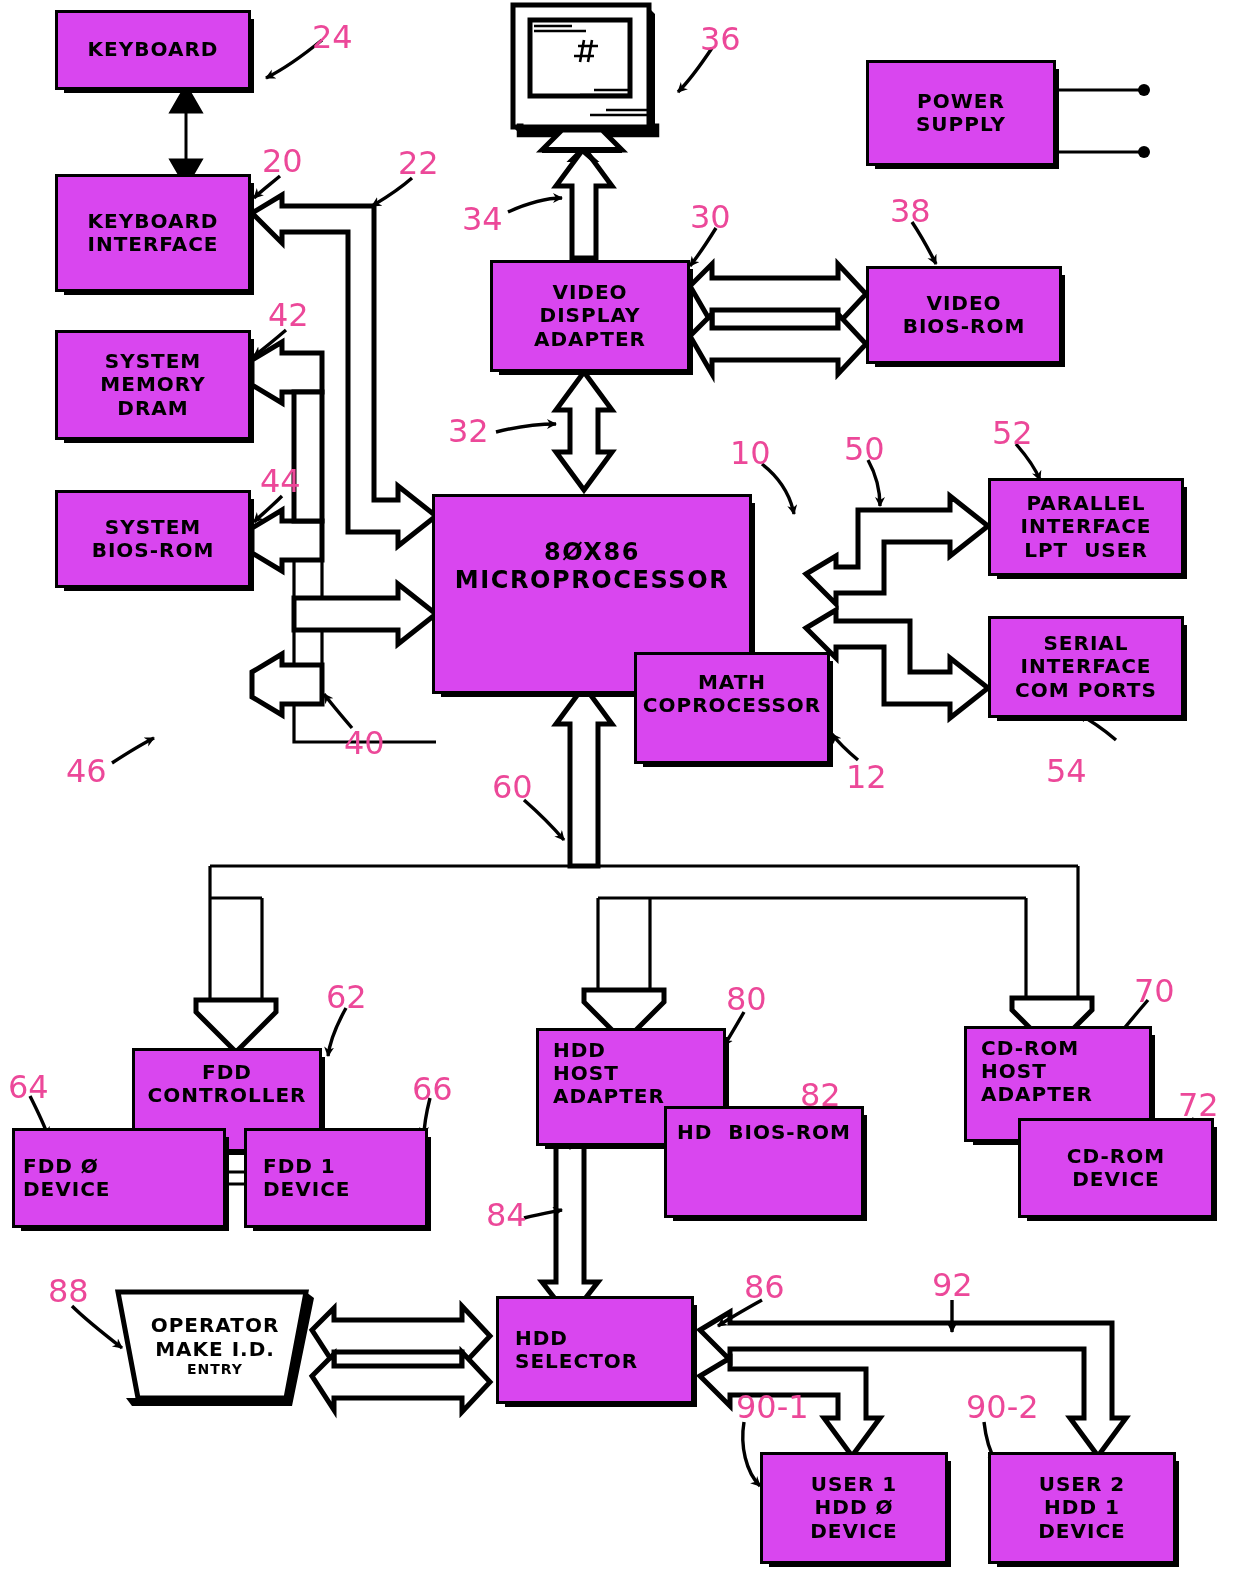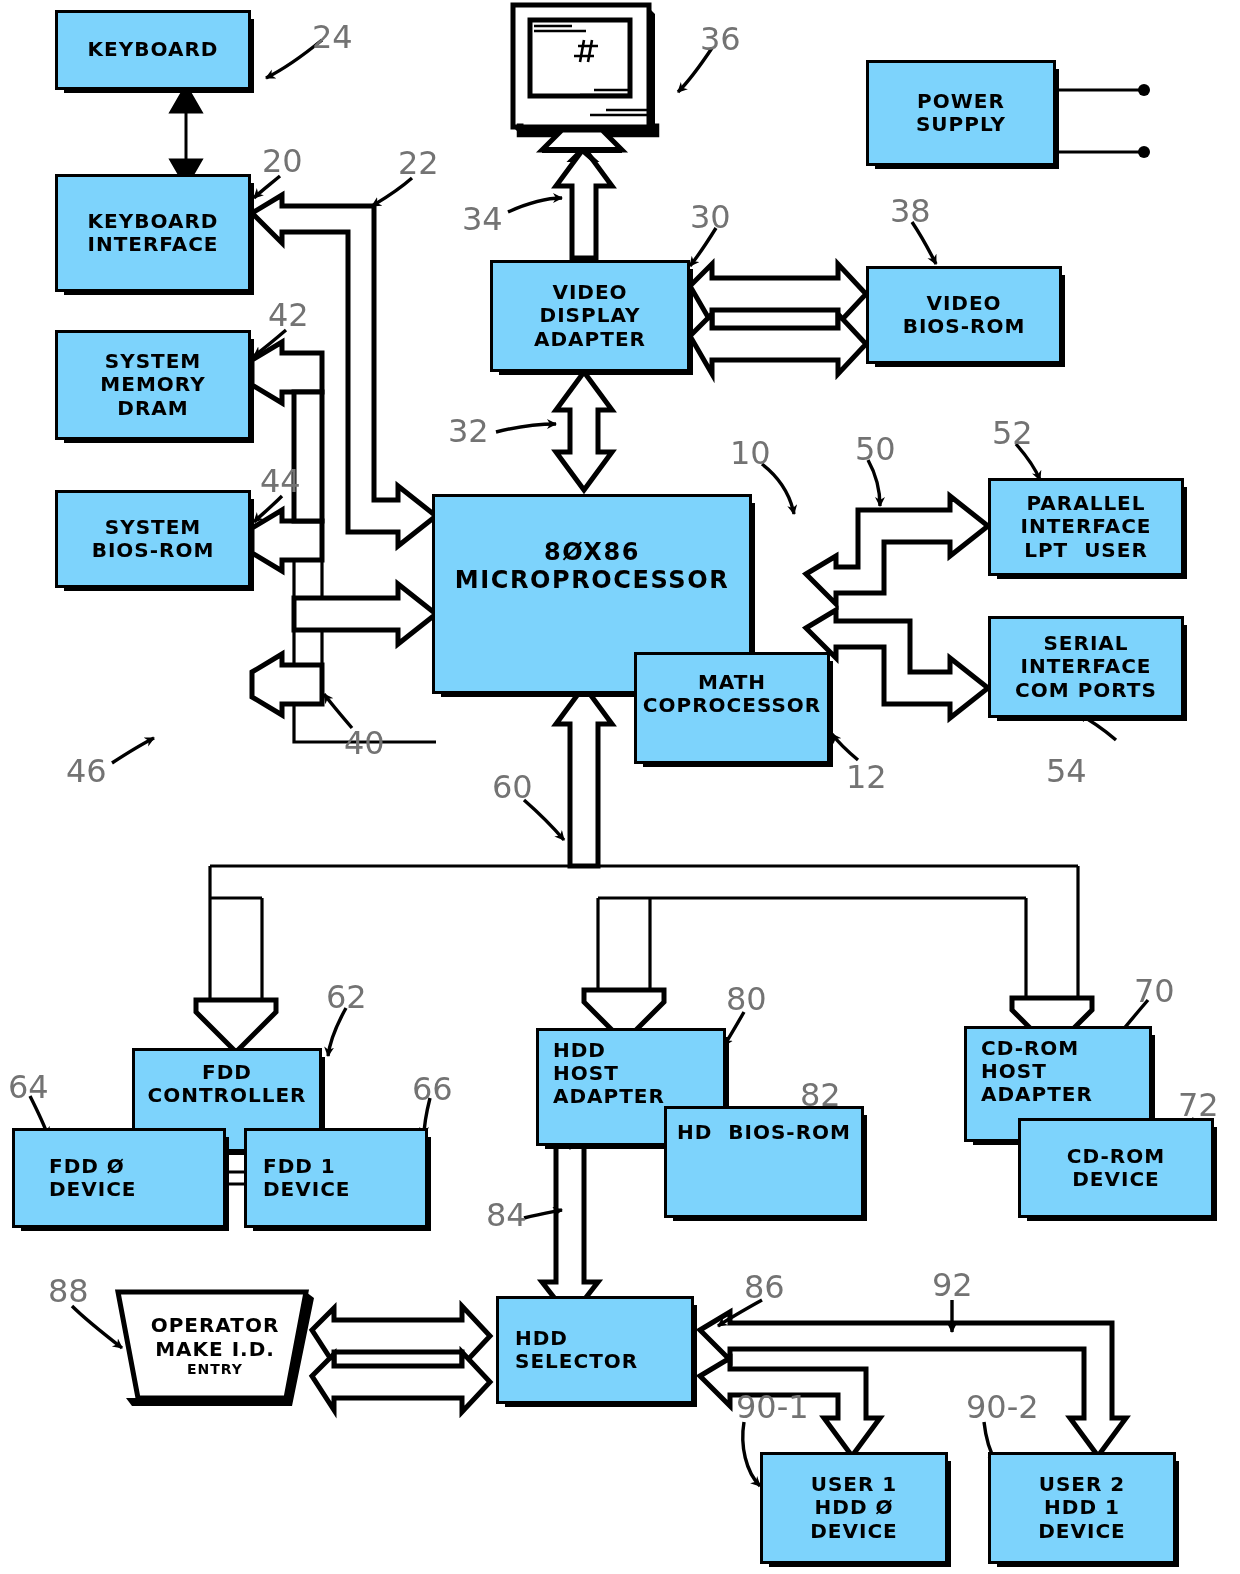--- a/index.html
+++ b/index.html
@@ -3,34 +3,34 @@
 <meta charset="utf-8">
 <title>FIG. 1 — Computer System Block Diagram</title>
 <style>
   html,body{margin:0;padding:0;background:#fff;}
   body{width:1240px;height:1574px;position:relative;overflow:hidden;
        font-family:"DejaVu Sans","Liberation Sans",sans-serif;color:#000;}
   #sheet{position:absolute;left:0;top:0;width:1240px;height:1574px;}
   svg.layer{position:absolute;left:0;top:0;width:1240px;height:1574px;overflow:visible;}
 
   
-  .blk{position:absolute;box-sizing:border-box;background:#7dd3fc;
+  .blk{position:absolute;box-sizing:border-box;background:#d946ef;
        border:3px solid #000;z-index:20;}
   .blk .inner{position:absolute;inset:0;display:flex;flex-direction:column;
        align-items:center;justify-content:center;text-align:center;}
   
   .blk::after{content:"";position:absolute;left:6px;top:6px;right:-6px;bottom:-6px;
        border-right:6px solid #000;border-bottom:6px solid #000;z-index:-1;}
   .blk .lbl{display:block;line-height:1.16;letter-spacing:1.0px;
        font-weight:700;font-size:20px;white-space:pre;}
   .blk.big .lbl{font-size:24px;letter-spacing:1.6px;}
 
   
   .ref{position:absolute;font-family:"DejaVu Sans","Liberation Sans",sans-serif;
-       font-size:32px;font-weight:400;z-index:40;color:#737373;letter-spacing:0px;}
+       font-size:32px;font-weight:400;z-index:40;color:#ec4899;letter-spacing:0px;}
 
   
   #monitor{position:absolute;z-index:20;}
 
   
   #figcap{position:absolute;left:110px;top:1455px;z-index:40;
      font-family:"DejaVu Sans","Liberation Sans",sans-serif;
      font-size:62px;font-style:italic;font-weight:400;letter-spacing:3px;}
 
   
@@ -300,21 +300,21 @@
 </div>
 
 <div class="blk" style="left:132px;top:1048px;width:190px;height:104px;z-index:21;">
   <div class="inner" style="justify-content:flex-start;padding-top:10px;">
     <span class="lbl">FDD</span>
     <span class="lbl">CONTROLLER</span>
   </div>
 </div>
 
 <div class="blk" style="left:12px;top:1128px;width:214px;height:100px;z-index:23;">
-  <div class="inner" style="align-items:flex-start;padding-left:34px;">
+  <div class="inner" style="align-items:flex-start;padding-left:8px;">
     <span class="lbl">FDD Ø</span>
     <span class="lbl">DEVICE</span>
   </div>
 </div>
 
 <div class="blk" style="left:244px;top:1128px;width:184px;height:100px;z-index:23;">
   <div class="inner" style="align-items:flex-start;padding-left:16px;border-radius:15px;">
     <span class="lbl">FDD 1</span>
     <span class="lbl">DEVICE</span>
   </div>
@@ -392,21 +392,21 @@
 <div class="ref" style="left:268px;top:296px;">42</div>
 <div class="ref" style="left:260px;top:462px;">44</div>
 <div class="ref" style="left:66px;top:752px;">46</div>
 <div class="ref" style="left:344px;top:724px;">40</div>
 <div class="ref" style="left:700px;top:20px;">36</div>
 <div class="ref" style="left:462px;top:200px;">34</div>
 <div class="ref" style="left:690px;top:198px;">30</div>
 <div class="ref" style="left:890px;top:192px;">38</div>
 <div class="ref" style="left:448px;top:412px;">32</div>
 <div class="ref" style="left:730px;top:434px;">10</div>
-<div class="ref" style="left:844px;top:430px;margin-left:11px;">50</div>
+<div class="ref" style="left:844px;top:430px;">50</div>
 <div class="ref" style="left:992px;top:414px;">52</div>
 <div class="ref" style="left:1046px;top:752px;">54</div>
 <div class="ref" style="left:846px;top:758px;">12</div>
 <div class="ref" style="left:492px;top:768px;">60</div>
 <div class="ref" style="left:326px;top:978px;">62</div>
 <div class="ref" style="left:8px;top:1068px;">64</div>
 <div class="ref" style="left:412px;top:1070px;">66</div>
 <div class="ref" style="left:726px;top:980px;">80</div>
 <div class="ref" style="left:800px;top:1076px;">82</div>
 <div class="ref" style="left:486px;top:1196px;">84</div>

